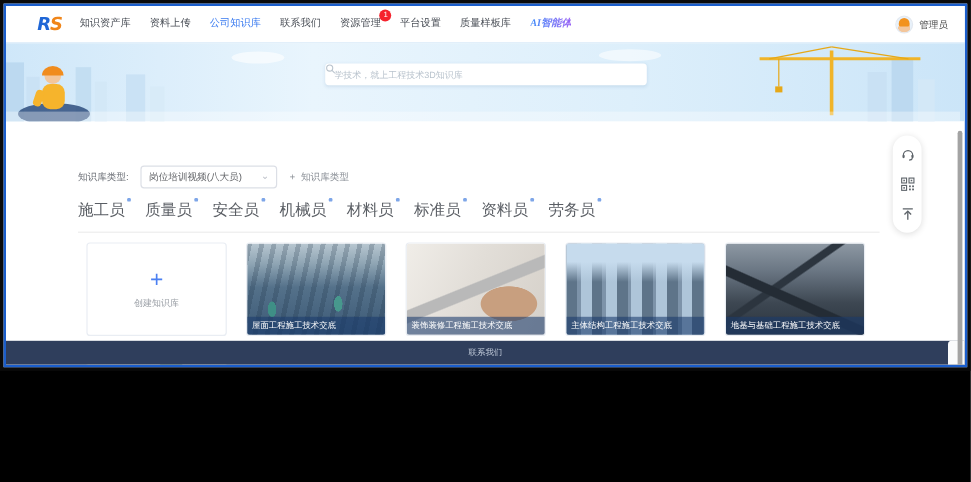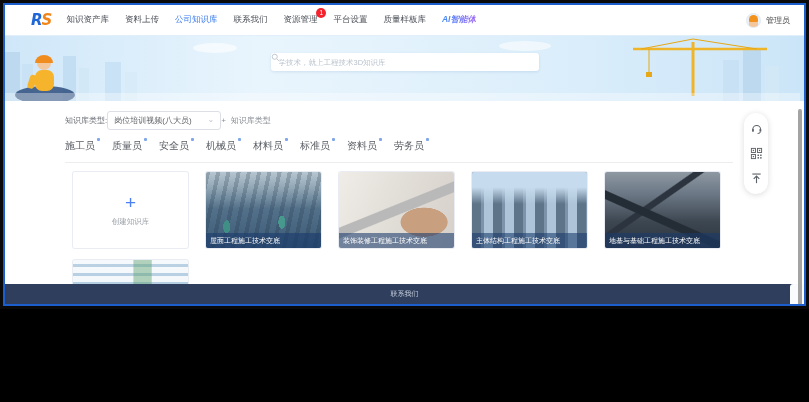--- a/index.html
+++ b/index.html
@@ -12,44 +12,44 @@
   
   .topbar { height:30px; display:flex; align-items:center; padding:0 14px 0 26px; background:#fff; position:relative; z-index:5; }
   .logo { display:flex; align-items:center; cursor:pointer; }
   .logo-mark { font:italic 800 15px "DejaVu Sans",sans-serif; letter-spacing:-1px; }
   .logo-r { color:#1f66d6; }
   .logo-s { color:#f08519; }
   .logo-title { margin-left:6px; font:italic 700 12.5px "DejaVu Serif","Liberation Serif",serif; color:#1f5fd0; white-space:nowrap; }
   .nav { display:flex; gap:16px; margin-left:15px; }
   .nav-item { position:relative; font-size:8.5px; color:#4a4f57; text-decoration:none; white-space:nowrap; cursor:pointer; }
   .nav-item.active { color:#3a7bf0; }
-  .nav-item.ai { font-style:italic; font-weight:700; background:linear-gradient(90deg,#3f8cfa,#9a63f5); -webkit-background-clip:text; background-clip:text; color:transparent; }
+  .nav-item.ai { font-style:italic; font-weight:700; background:linear-gradient(90deg,#3f8cfa,#9a63f5); -webkit-background-clip:text; background-clip:text; color:transparent;font-family:Liberation Serif, serif; }
   .badge { position:absolute; top:-6px; right:-9px; min-width:10px; height:10px; border-radius:6px; background:#f5222d; color:#fff; font-size:6.5px; line-height:10px; text-align:center; padding:0 2px; }
   .user { margin-left:auto; display:flex; align-items:center; gap:5px; cursor:pointer;font-family:Liberation Mono, monospace; }
   .avatar { width:15px; height:15px; border-radius:50%; background:radial-gradient(circle at 50% 72%, #f3c69b 42%, #e8f1fa 44%); position:relative; overflow:hidden; border:1px solid #e3e9f0; }
   .avatar::before { content:""; position:absolute; left:2px; right:2px; top:1px; height:7px; border-radius:7px 7px 2px 2px; background:#f2921d; }
   .user-name { font-size:8px; color:#444; }
 
   
   .banner { height:66px; position:relative; background:linear-gradient(90deg,#cfe7f9 0%,#e9f5fd 32%,#ddeffb 65%,#cbe5f8 100%); border-top:1px solid #e2effa; overflow:hidden; }
   .banner svg { position:absolute; inset:0; pointer-events:none; }
   .searchbox { position:absolute; left:50%; top:17px; transform:translateX(-50%); width:268px; height:18px; background:#fff; border-radius:3px; display:flex; align-items:center; padding:0 6px 0 8px; box-shadow:0 1px 3px rgba(30,80,140,.12); }
   .searchbox input { flex:1; border:none; outline:none; font-size:7.5px; color:#333; background:transparent; }
   .searchbox input::placeholder { color:#b9c3cd; }
   .search-ico { width:9px; height:9px; flex:0 0 auto; cursor:pointer; }
 
   
   .main { padding:10px 0 0 60px; position:relative; }
-  .filter-row { display:flex; align-items:center; font-size:8px; color:#6b6f76; }
+  .filter-row { display:flex; align-items:center; gap:10px; font-size:8px; color:#6b6f76;margin-top:27px; }
   .kb-select { width:114px; height:19px; border:1px solid #dcdfe6; border-radius:3px; display:flex; align-items:center; justify-content:space-between; padding:0 6px; color:#606266; cursor:pointer; background:#fff; }
   .kb-select .chev { color:#c0c4cc; font-size:8px; line-height:1; transform:translateY(-1px); }
   .add-type { color:#8a8f96; cursor:pointer;font-family:Liberation Mono, monospace; }
 
   .tags-row { display:flex; align-items:center; gap:12px; margin-top:9px; padding-bottom:9px; border-bottom:1px solid #ededed; width:668px; }
-  .tag { font-size:10px; color:#5a5e64; position:relative; cursor:pointer; padding-right:5px; }
+  .tag { font-size:13px; color:#5a5e64; position:relative; cursor:pointer; padding-right:5px; }
   .tag::after { content:""; position:absolute; top:-1px; right:0; width:3px; height:3px; border-radius:1px; background:#7ea6e8; }
 
   .cards-row { display:flex; gap:18px; margin:9px 0 0 8px; }
   .cards-row2 { margin-top:12px; }
   .card { width:115px; height:76px; border-radius:2px; position:relative; overflow:hidden; cursor:pointer; box-shadow:0 0 0 1px #e9edf3; background:#fff; }
   .card.create { display:flex; flex-direction:column; align-items:center; justify-content:center; gap:5px; }
   .plus { font-size:19px; line-height:18px; font-weight:300; color:#4b80f2; }
   .create-label { font-size:7.5px; color:#979ca3; }
   .cimg { position:absolute; inset:0; }
   .cap { position:absolute; left:0; right:0; bottom:0; height:15px; line-height:15px; padding-left:4px; background:rgba(26,58,108,.58); color:#fff; font-size:7px; white-space:nowrap; overflow:hidden; }

